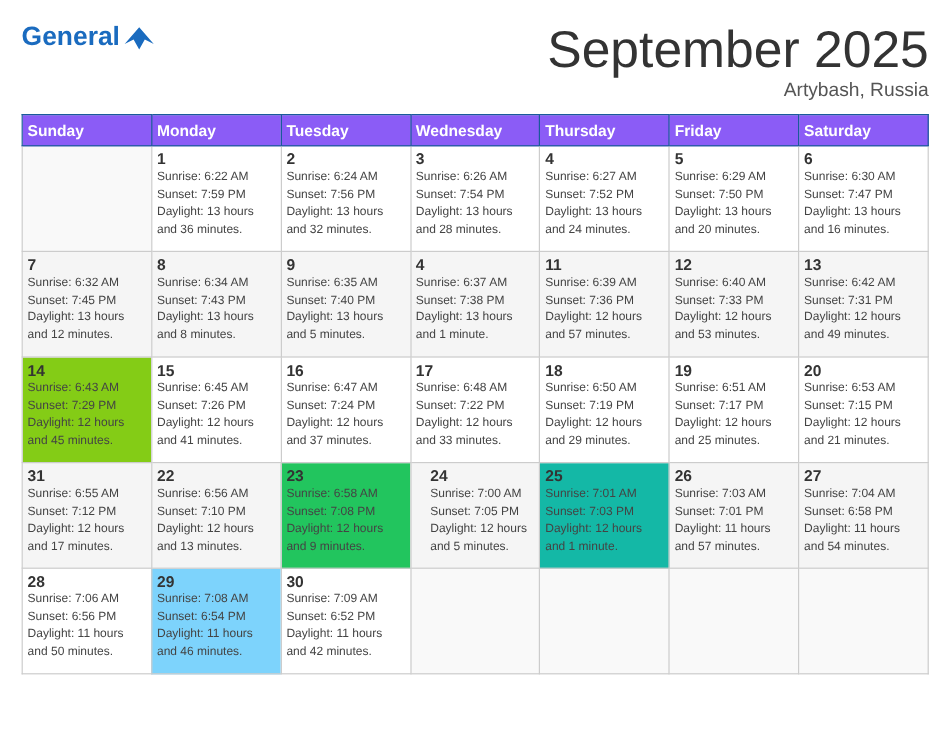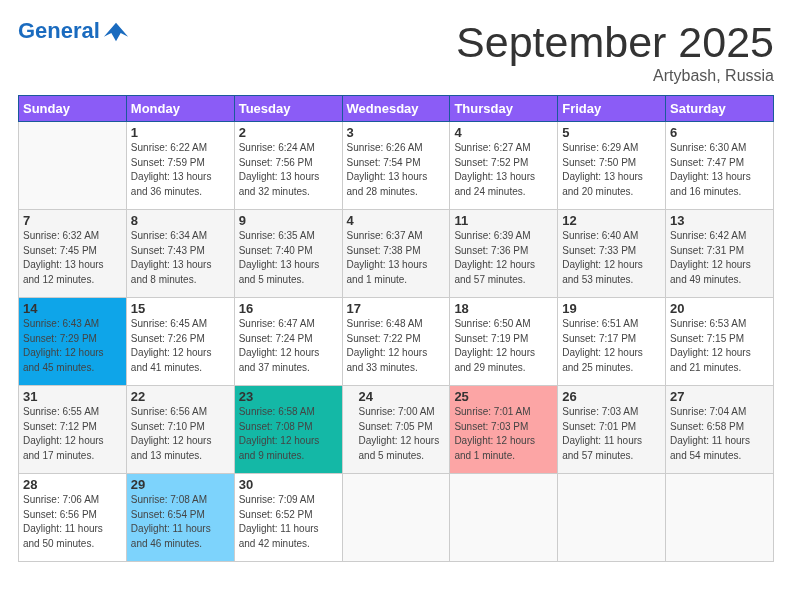--- a/index.html
+++ b/index.html
@@ -174,21 +174,21 @@
           <td style="background: rgb(245, 245, 245);">
             <span class="day-num">12</span>
             <div class="day-info">Sunrise: 6:40 AM<br>Sunset: 7:33 PM<br>Daylight: 12 hours<br>and 53 minutes.</div>
           </td>
           <td style="background: rgb(245, 245, 245);">
             <span class="day-num">13</span>
             <div class="day-info">Sunrise: 6:42 AM<br>Sunset: 7:31 PM<br>Daylight: 12 hours<br>and 49 minutes.</div>
           </td>
         </tr>
         <tr>
-          <td style="background: #0ea5e9; margin-left: 48px;">
+          <td style="background: #84cc16; margin-left: 48px;">
             <span class="day-num">14</span>
             <div class="day-info">Sunrise: 6:43 AM<br>Sunset: 7:29 PM<br>Daylight: 12 hours<br>and 45 minutes.</div>
           </td>
           <td style="background: rgb(255, 255, 255);">
             <span class="day-num">15</span>
             <div class="day-info">Sunrise: 6:45 AM<br>Sunset: 7:26 PM<br>Daylight: 12 hours<br>and 41 minutes.</div>
           </td>
           <td style="background: rgb(255, 255, 255);">
             <span class="day-num">16</span>
             <div class="day-info">Sunrise: 6:47 AM<br>Sunset: 7:24 PM<br>Daylight: 12 hours<br>and 37 minutes.</div>
@@ -212,29 +212,29 @@
         </tr>
         <tr>
           <td style="background: rgb(245, 245, 245);">
             <span class="day-num">31</span>
             <div class="day-info">Sunrise: 6:55 AM<br>Sunset: 7:12 PM<br>Daylight: 12 hours<br>and 17 minutes.</div>
           </td>
           <td style="background: rgb(245, 245, 245);">
             <span class="day-num">22</span>
             <div class="day-info">Sunrise: 6:56 AM<br>Sunset: 7:10 PM<br>Daylight: 12 hours<br>and 13 minutes.</div>
           </td>
-          <td style="background: #14b8a6;">
+          <td style="background: #22c55e;">
             <span class="day-num">23</span>
             <div class="day-info">Sunrise: 6:58 AM<br>Sunset: 7:08 PM<br>Daylight: 12 hours<br>and 9 minutes.</div>
           </td>
           <td style="background: rgb(245, 245, 245); padding-left: 16px;">
             <span class="day-num">24</span>
             <div class="day-info">Sunrise: 7:00 AM<br>Sunset: 7:05 PM<br>Daylight: 12 hours<br>and 5 minutes.</div>
           </td>
-          <td style="background: #fca5a5;">
+          <td style="background: #14b8a6;">
             <span class="day-num">25</span>
             <div class="day-info">Sunrise: 7:01 AM<br>Sunset: 7:03 PM<br>Daylight: 12 hours<br>and 1 minute.</div>
           </td>
           <td style="background: rgb(245, 245, 245);">
             <span class="day-num">26</span>
             <div class="day-info">Sunrise: 7:03 AM<br>Sunset: 7:01 PM<br>Daylight: 11 hours<br>and 57 minutes.</div>
           </td>
           <td style="background: rgb(245, 245, 245);">
             <span class="day-num">27</span>
             <div class="day-info">Sunrise: 7:04 AM<br>Sunset: 6:58 PM<br>Daylight: 11 hours<br>and 54 minutes.</div>

